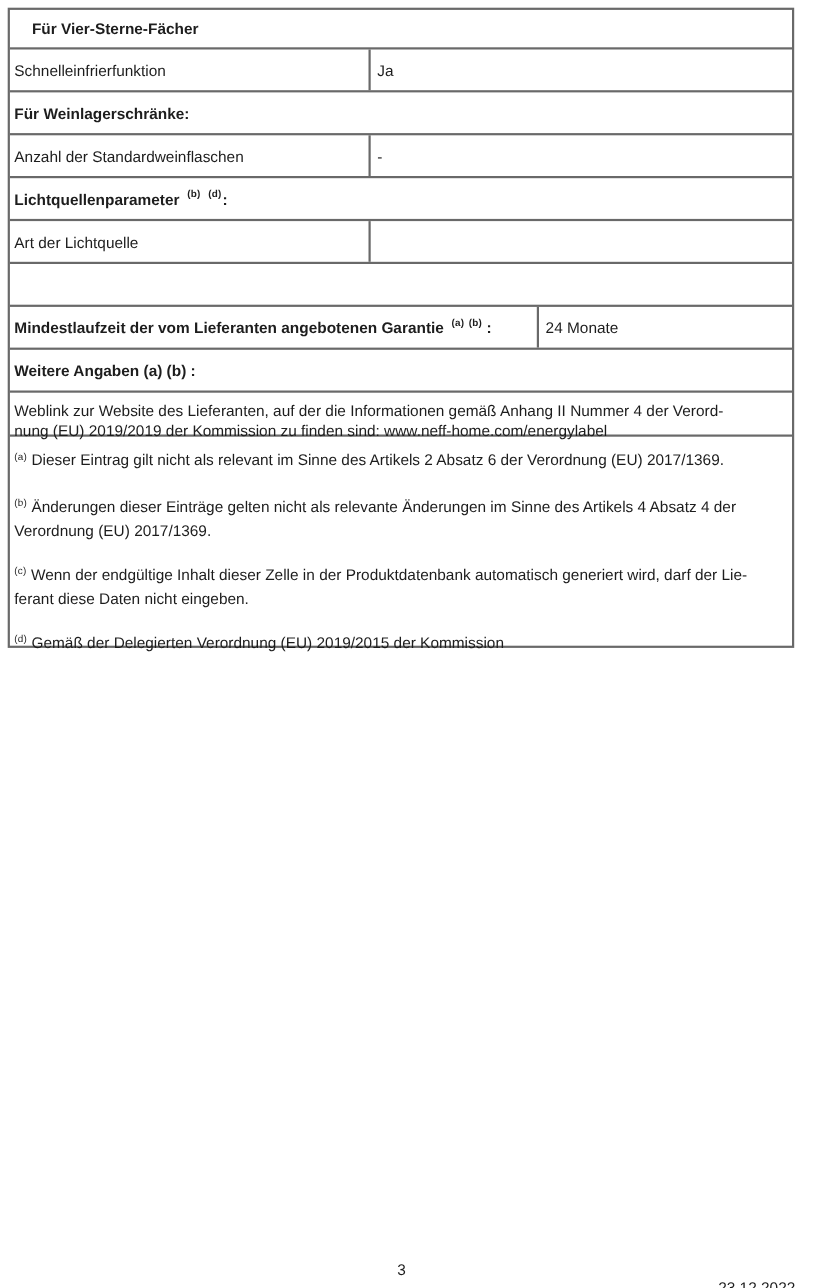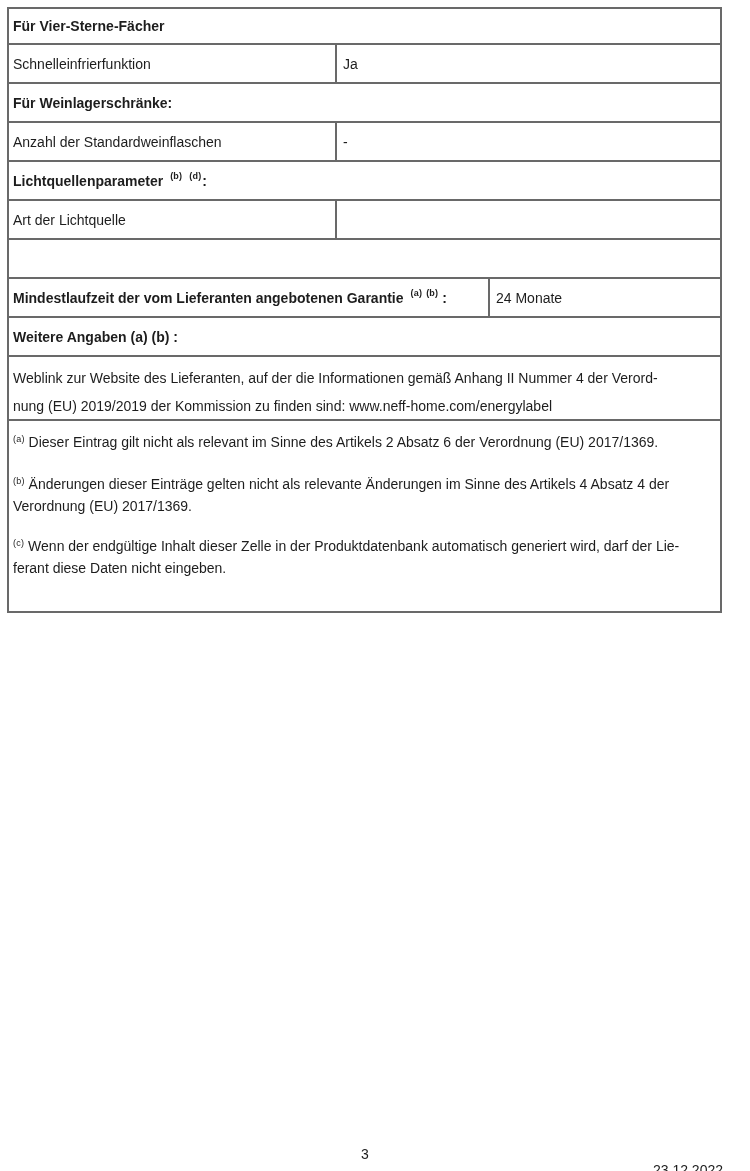--- a/index.html
+++ b/index.html
@@ -17,21 +17,21 @@
   .datasheet{
     position:absolute;left:7px;top:7px;width:715px;
     border:2px solid var(--line);
     background:#fff;
   }
   .row{
     display:flex;align-items:stretch;
     height:39px;
     border-top:2px solid var(--line);
   }
-  .row.first{height:34px;border-top:none;}
+  .row.first{height:34px;border-top:none;margin-left:16px;}
   .cell{
     display:flex;align-items:center;
     height:100%;
     padding-left:4px;
     overflow:hidden;
   }
   .label-cell{width:328px;border-right:2px solid var(--line);}
   .label-cell.wide{width:481px;}
   .value-cell{flex:1;padding-left:6px;}
   .full-cell{flex:1;}
@@ -39,24 +39,24 @@
   .sup{
     font-size:9px;
     position:relative;top:-5px;
     letter-spacing:0.2px;
   }
   .sup.gap{margin-left:7px;}
   .sup.gap-sm{margin-left:4px;}
   .colon{margin-left:1px;}
   .colon.spaced{margin-left:4px;}
   .textrow{
-    height:64px;
+    height:40px;
     border-top:2px solid var(--line);
     padding:7px 6px 0 4px;
-    line-height:28px;
+    line-height:18px;
   }
   .fnrow{
     height:192px;
     border-top:2px solid var(--line);
     padding:11px 6px 0 4px;
     line-height:20px;
   }
   .fn{margin-bottom:20px;}
   .fn .sup{margin-right:4px;}
   .footer{
@@ -131,20 +131,23 @@
   <div class="fnrow">
     <div class="fn">
       <span class="sup">(a)</span><span>Dieser Eintrag gilt nicht als relevant im Sinne des Artikels 2 Absatz 6 der Verordnung (EU) 2017/1369.</span>
     </div>
     <div class="fn">
       <span class="sup">(b)</span><span>Änderungen dieser Einträge gelten nicht als relevante Änderungen im Sinne des Artikels 4 Absatz 4 der<br>Verordnung (EU) 2017/1369.</span>
     </div>
     <div class="fn">
       <span class="sup">(c)</span><span>Wenn der endgültige Inhalt dieser Zelle in der Produktdatenbank automatisch generiert wird, darf der Lie-<br>ferant diese Daten nicht eingeben.</span>
     </div>
+    <div class="fn">
+      <span class="sup">(d)</span><span>Gemäß der Delegierten Verordnung (EU) 2019/2015 der Kommission</span>
+    </div>
   </div>
 
 </div>
 
 <div class="footer">
   <span class="pageno">3</span>
   <span class="date">23.12.2022</span>
 </div>
 
 </body></html>

